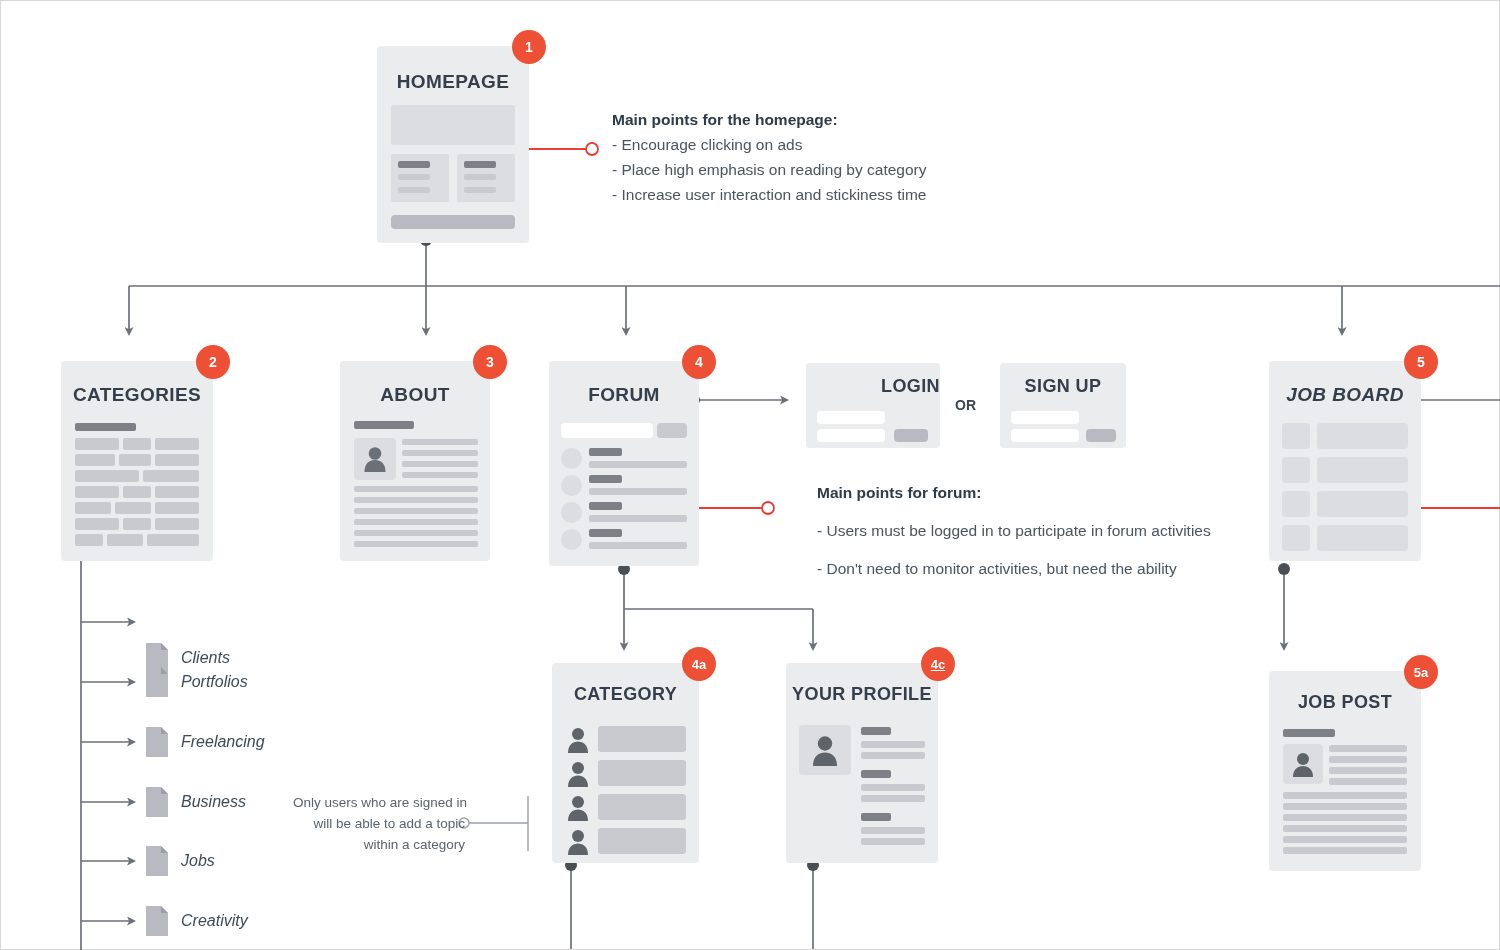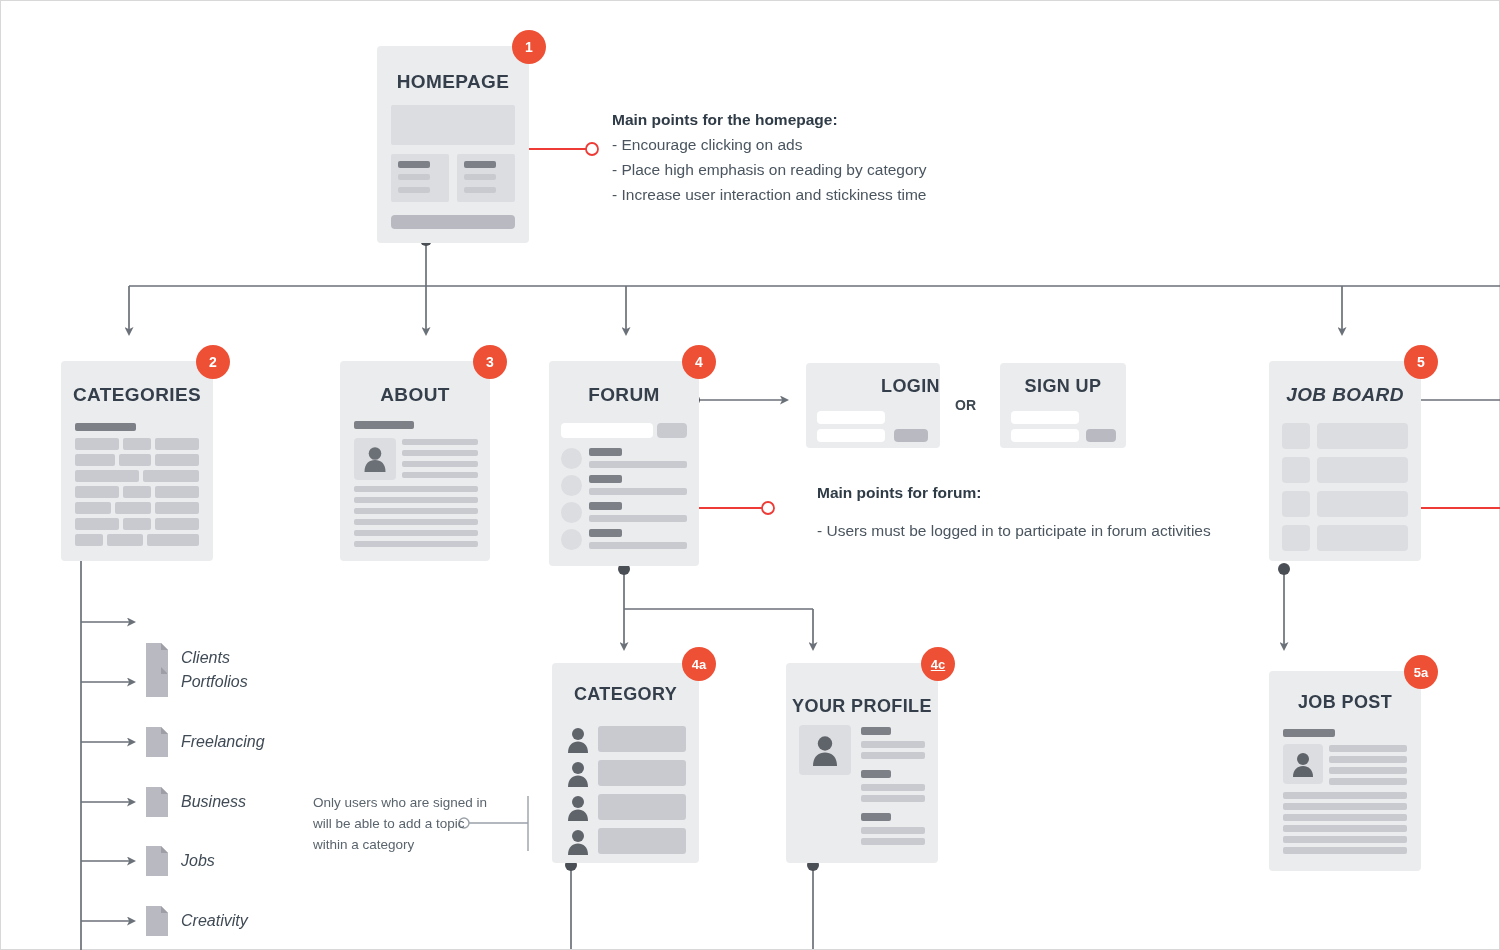--- a/index.html
+++ b/index.html
@@ -34,21 +34,21 @@
   .blk.mid{background:#b9bac1;}
   .blk.r4{border-radius:4px;}
 
   
   #wires{position:absolute;left:0;top:0;width:1500px;height:950px;}
 
   
   .note{position:absolute;color:#4a555f;font-size:15.5px;line-height:1.62;}
   .note-line{display:block;white-space:nowrap;}
   .small-note{position:absolute;color:#5a646d;font-size:13.5px;line-height:1.55;
-              text-align:left;white-space:nowrap;margin-left:20px;}
+              text-align:right;white-space:nowrap;}
 
   
   .fileitem{position:absolute;display:flex;align-items:center;gap:13px;}
   .fileicon{width:22px;height:30px;position:relative;display:block;}
   .filelabel{font-style:italic;font-size:16px;color:#3f4a55;white-space:nowrap;}
 
   
   .avatar{position:absolute;}
   .or-label{position:absolute;font-weight:700;font-size:14px;color:#3c4750;}
 </style>
@@ -222,20 +222,21 @@
     <div class="blk light" style="left:12px;top:168px;width:21px;height:21px;border-radius:50%;"></div>
     <div class="blk dark" style="left:40px;top:168px;width:33px;height:8px;"></div>
     <div class="blk" style="left:40px;top:181px;width:98px;height:7px;"></div>
 
     <div class="badge" style="right:-17px;top:-16px;">4</div>
   </div>
 
   <div class="note" style="left:787px;top:479px;margin-left:29px;">
     <span class="note-line" style="font-weight:700;color:#2f3b46;">Main points for forum:</span>
     <span class="note-line" style="margin-top:13px;">- Users must be logged in to participate in forum activities</span>
+    <span class="note-line" style="margin-top:13px;">- Don't need to monitor activities, but need the ability</span>
   </div>
 
   <div class="card" style="left:805px;top:362px;width:134px;height:85px;">
     <div class="card-title" style="padding-top:14px;font-size:18px;text-align:right;">LOGIN</div>
     <div class="blk white r4" style="left:11px;top:48px;width:68px;height:13px;"></div>
     <div class="blk white r4" style="left:11px;top:66px;width:68px;height:13px;"></div>
     <div class="blk mid r4" style="left:88px;top:66px;width:34px;height:13px;"></div>
   </div>
 
   <div class="or-label" style="left:954px;top:396px;">OR</div>
@@ -285,21 +286,21 @@
     <div class="badge sm" style="right:-17px;top:-16px;">4a</div>
   </div>
 
   <div class="small-note" style="left:292px;top:792px;width:172px;">
     <span style="display:block;">Only users who are signed in</span>
     <span style="display:block;">will be able to add a topic</span>
     <span style="display:block;">within a category</span>
   </div>
 
   <div class="card" style="left:785px;top:662px;width:152px;height:200px;">
-    <div class="card-title" style="padding-top:22px;font-size:18px;margin-top:12px;">YOUR PROFILE</div>
+    <div class="card-title" style="padding-top:22px;font-size:18px;">YOUR PROFILE</div>
     <div class="blk light r4" style="left:13px;top:62px;width:52px;height:50px;"></div>
     <svg class="avatar" style="left:24px;top:71px;" width="30" height="33" viewBox="0 0 30 33">
       <circle cx="15" cy="9.5" r="7.2" fill="#5f636a"></circle>
       <path d="M3,32 C3,22.5 8.6,18.5 15,18.5 C21.4,18.5 27,22.5 27,32 Z" fill="#5f636a"></path>
     </svg>
     <div class="blk dark" style="left:75px;top:64px;width:30px;height:8px;"></div>
     <div class="blk" style="left:75px;top:78px;width:64px;height:7px;"></div>
     <div class="blk" style="left:75px;top:89px;width:64px;height:7px;"></div>
     <div class="blk dark" style="left:75px;top:107px;width:30px;height:8px;"></div>
     <div class="blk" style="left:75px;top:121px;width:64px;height:7px;"></div>

